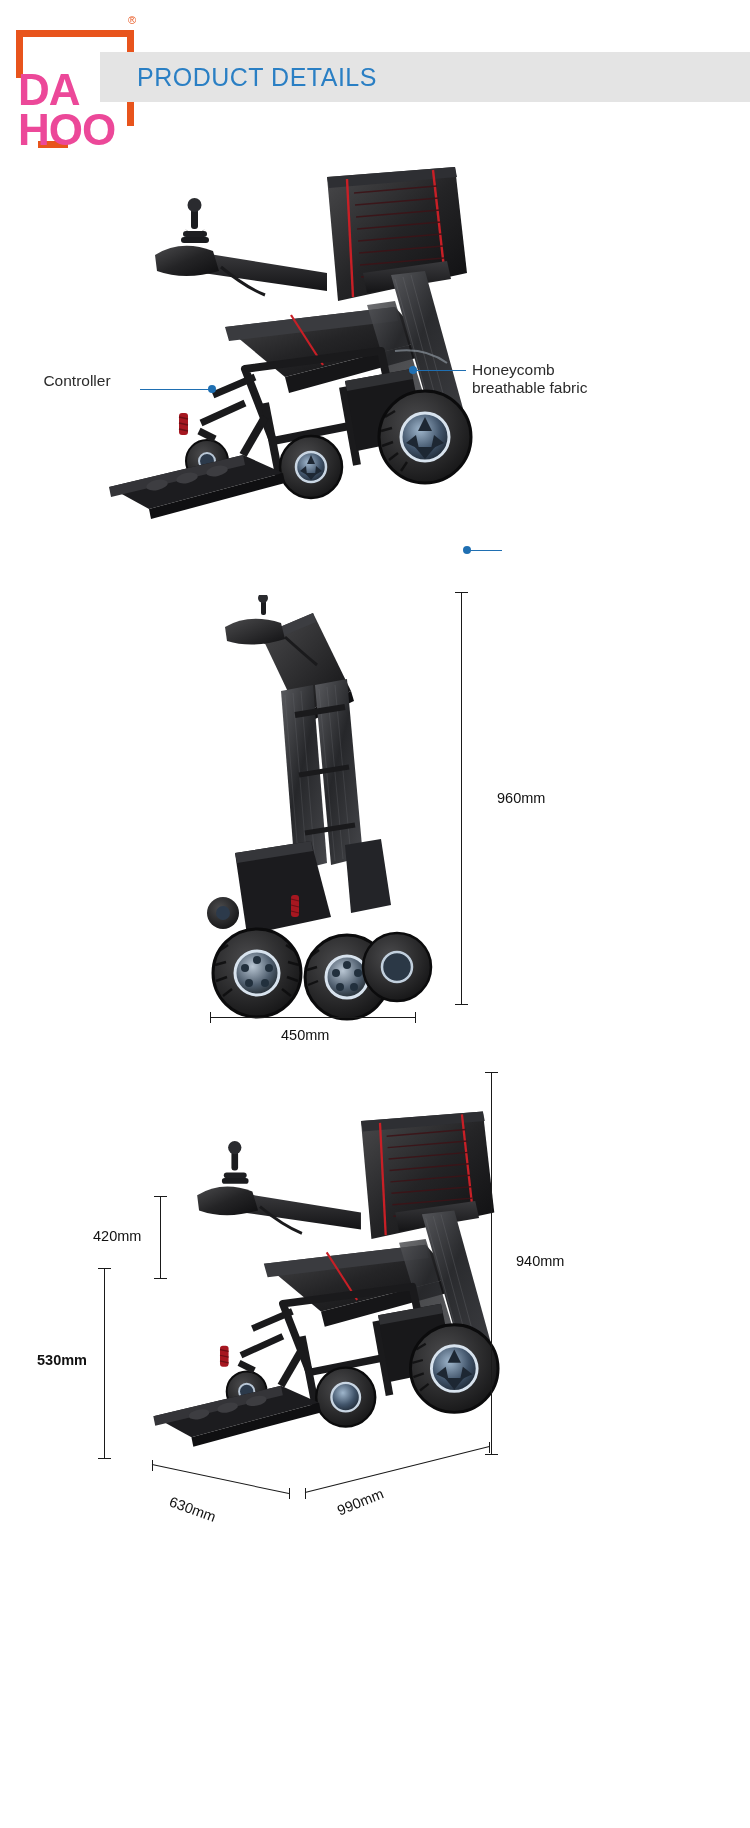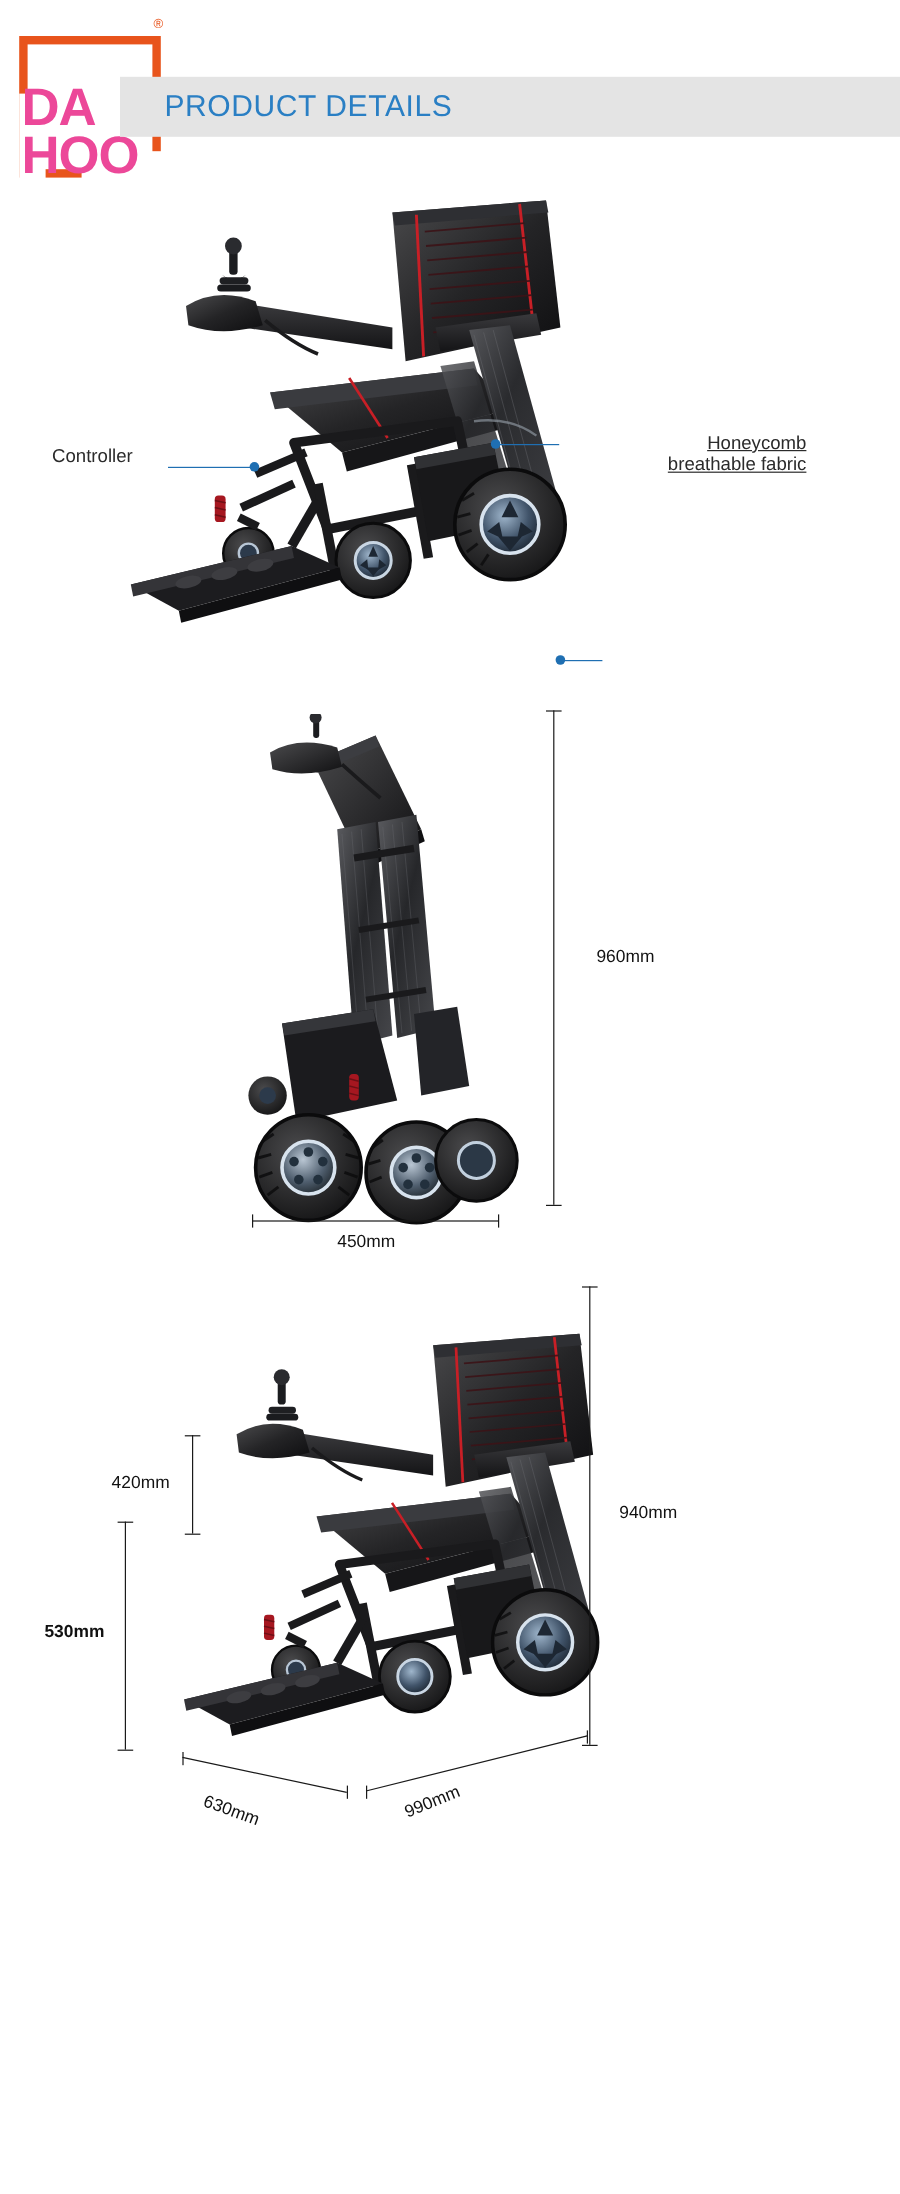--- a/index.html
+++ b/index.html
@@ -32,35 +32,35 @@
     font-family:"Liberation Sans", sans-serif;
     font-weight:700; font-size:44px; line-height:40px;
     letter-spacing:-1px;
   }
   .logo-text span { display:block; }
   .logo-r {
     position:absolute; left:120px; top:6px;
     color:#E8541C; font-size:11px; font-weight:400;
   }
   .title-bar {
-    position:absolute; left:100px; top:64px; width:650px; height:50px;
+    position:absolute; left:100px; top:52px; width:650px; height:50px;
     background:#E4E4E4;
   }
   .title-bar .title-text {
     position:absolute; left:37px; top:11px;
     color:#2A7FC4; font-size:25px; font-weight:400;
     letter-spacing:0.5px;
   }
 
   
   .section { position:absolute; left:0; width:750px; background:#fff; }
 
   
   .callout { position:absolute; font-size:15.5px; color:#2B2B2B; line-height:18px; white-space:pre-line; }
-  .callout.right { text-align:right;text-decoration:underline; }
+  .callout.right { text-align:left; }
   .callout.left { text-align:center; }
   .lead-line { position:absolute; height:0; border-top:1.6px solid #1F6FB2; }
   .lead-dot { position:absolute; width:8px; height:8px; border-radius:50%; background:#1F6FB2; }
 
   
   .dim-v { position:absolute; width:0; border-left:1.4px solid #1a1a1a; }
   .dim-h { position:absolute; height:0; border-top:1.4px solid #1a1a1a; }
   .dim-cap-h { position:absolute; width:0; height:11px; border-left:1.4px solid #1a1a1a; }
   .dim-cap-v { position:absolute; height:0; width:13px; border-top:1.4px solid #1a1a1a; }
   .dim-label { position:absolute; font-size:14.5px; color:#111; font-weight:400; white-space:nowrap; }

